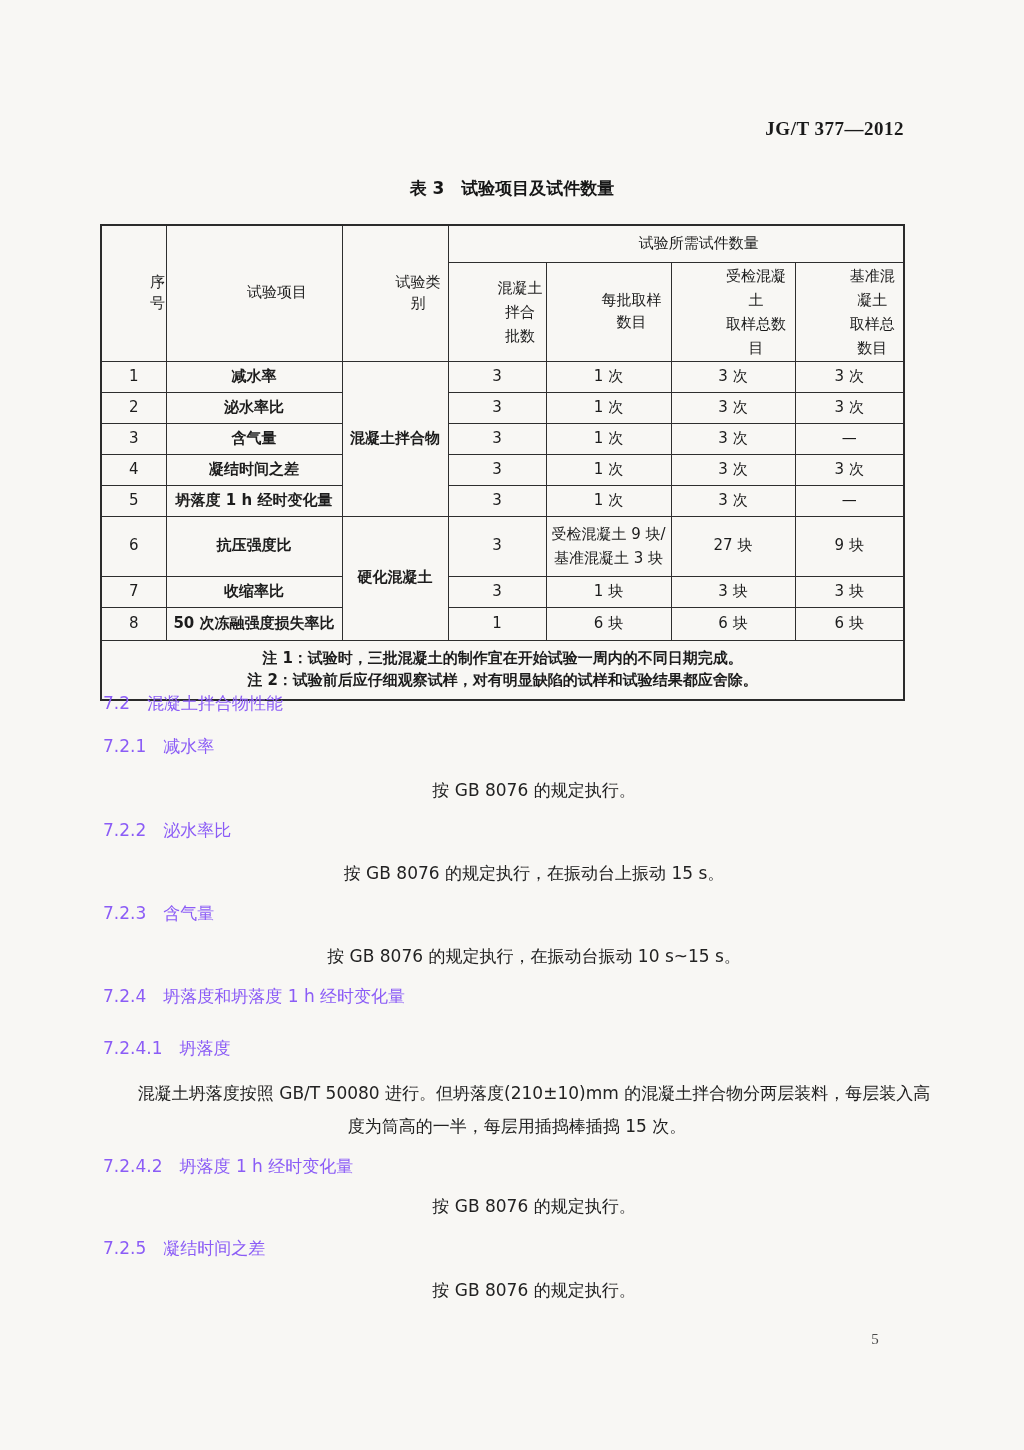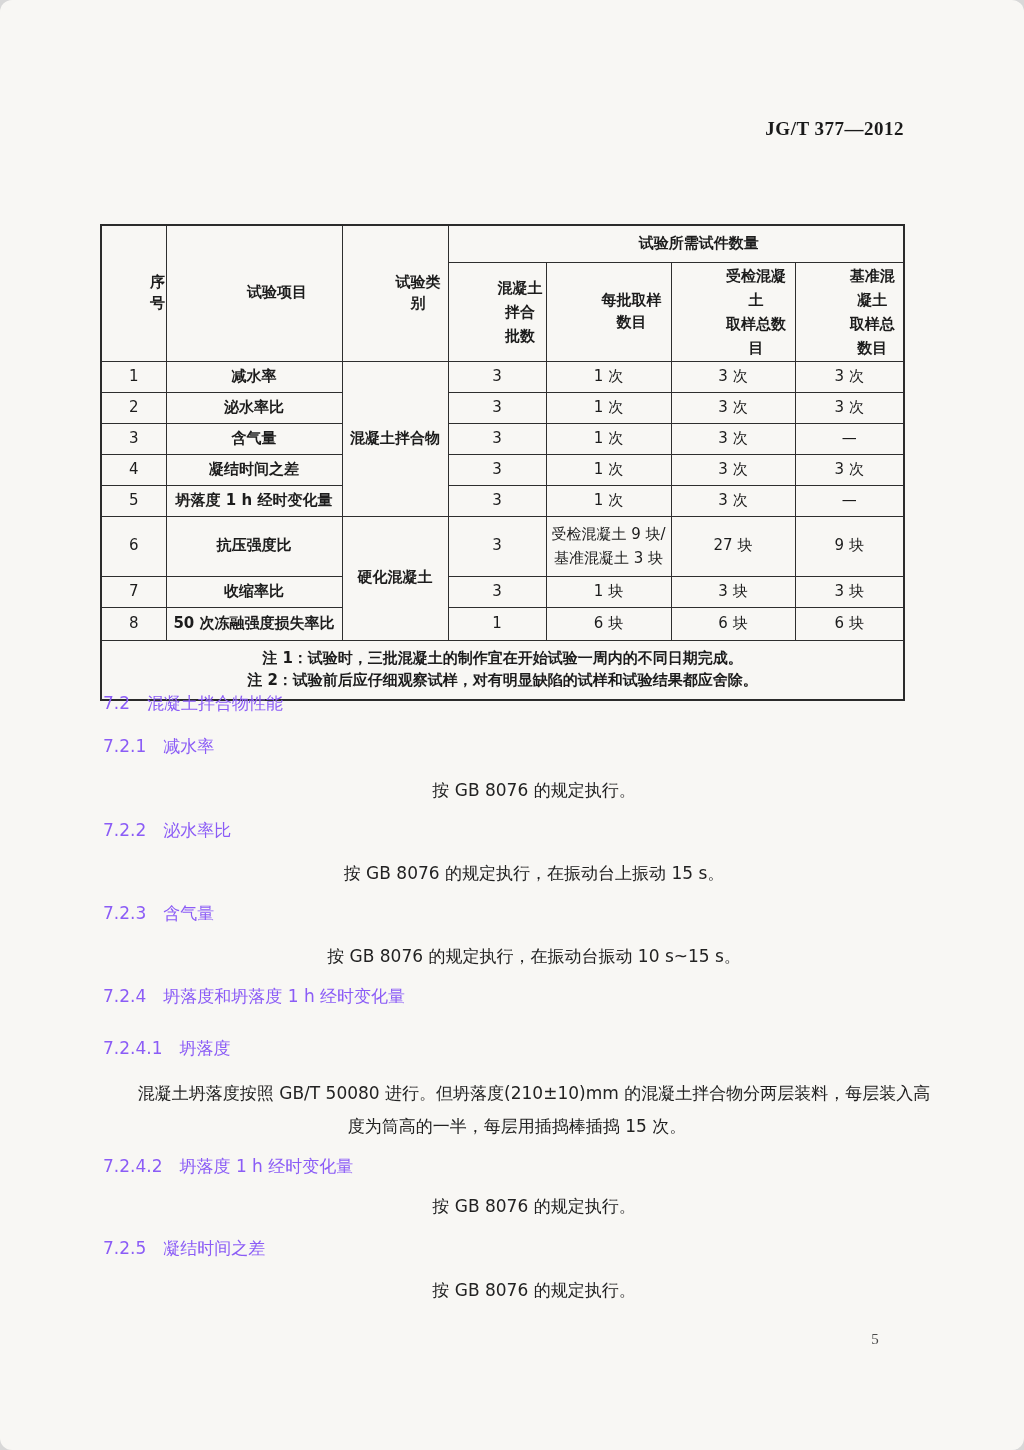--- a/index.html
+++ b/index.html
@@ -1,40 +1,40 @@
 <!DOCTYPE html>
 <html><head>
 <meta charset="utf-8">
 <style>
   html,body { margin:0; padding:0; }
   body { background:#d8d8d8; font-family:"DejaVu Sans","Liberation Sans",sans-serif; }
   .page {
     position:relative; width:1024px; height:1450px;
-    background:#f8f7f4; overflow:hidden; color:#1d1d1d;border-radius:12px;
+    background:#f8f7f4; overflow:hidden; color:#1d1d1d;
   }
   .doc-code {
     position:absolute; top:118px; left:748px; width:156px;
     text-align:right; font-family:"Liberation Serif","DejaVu Serif",serif;
     font-weight:bold; font-size:19px; color:#1a1a1a; letter-spacing:0.5px;
   }
   .table-title {
     position:absolute; top:177px; left:0; width:100%;
     text-align:center; font-weight:bold; font-size:17px; color:#161616;
   }
   table.spec {
     position:absolute; left:100px; top:224px; width:803px;
     border-collapse:collapse; table-layout:fixed;
     border:2px solid #2b2b2b;
   }
   table.spec td {
     border:1px solid #2e2e2e; text-align:center; vertical-align:middle;
     font-size:15px; color:#1c1c1c; padding:1px 2px; line-height:1.45;
     overflow:hidden;
   }
-  table.spec td.th { font-weight:bold;padding-left:48px; }
+  table.spec td.th { font-weight:normal;padding-left:48px; }
   table.spec td .tline { display:block; line-height:1.6; }
   tr.h-group { height:37px; }
   tr.h-main  { height:53px; }
   tr.r       { height:31px; }
   tr.r-tall  { height:60px; }
   tr.r-last  { height:33px; }
   tr.notes-row { height:60px; }
   td.cat { font-weight:bold; }
   td.item { font-weight:bold;margin-left:28px; }
   td.notes-cell {
@@ -57,20 +57,21 @@
     font-family:"Liberation Serif","DejaVu Serif",serif;
   }
 </style>
 </head>
 <body>
 
 <div class="page">
 
   <div class="doc-code">JG/T 377—2012</div>
 
+  <div class="table-title">表 3　试验项目及试件数量</div>
 
   <table class="spec">
     <colgroup>
       <col style="width:65px">
         <col style="width:176px">
         <col style="width:106px">
       <col style="width:98px">
         <col style="width:125px">
         <col style="width:124px">
         <col style="width:109px">

